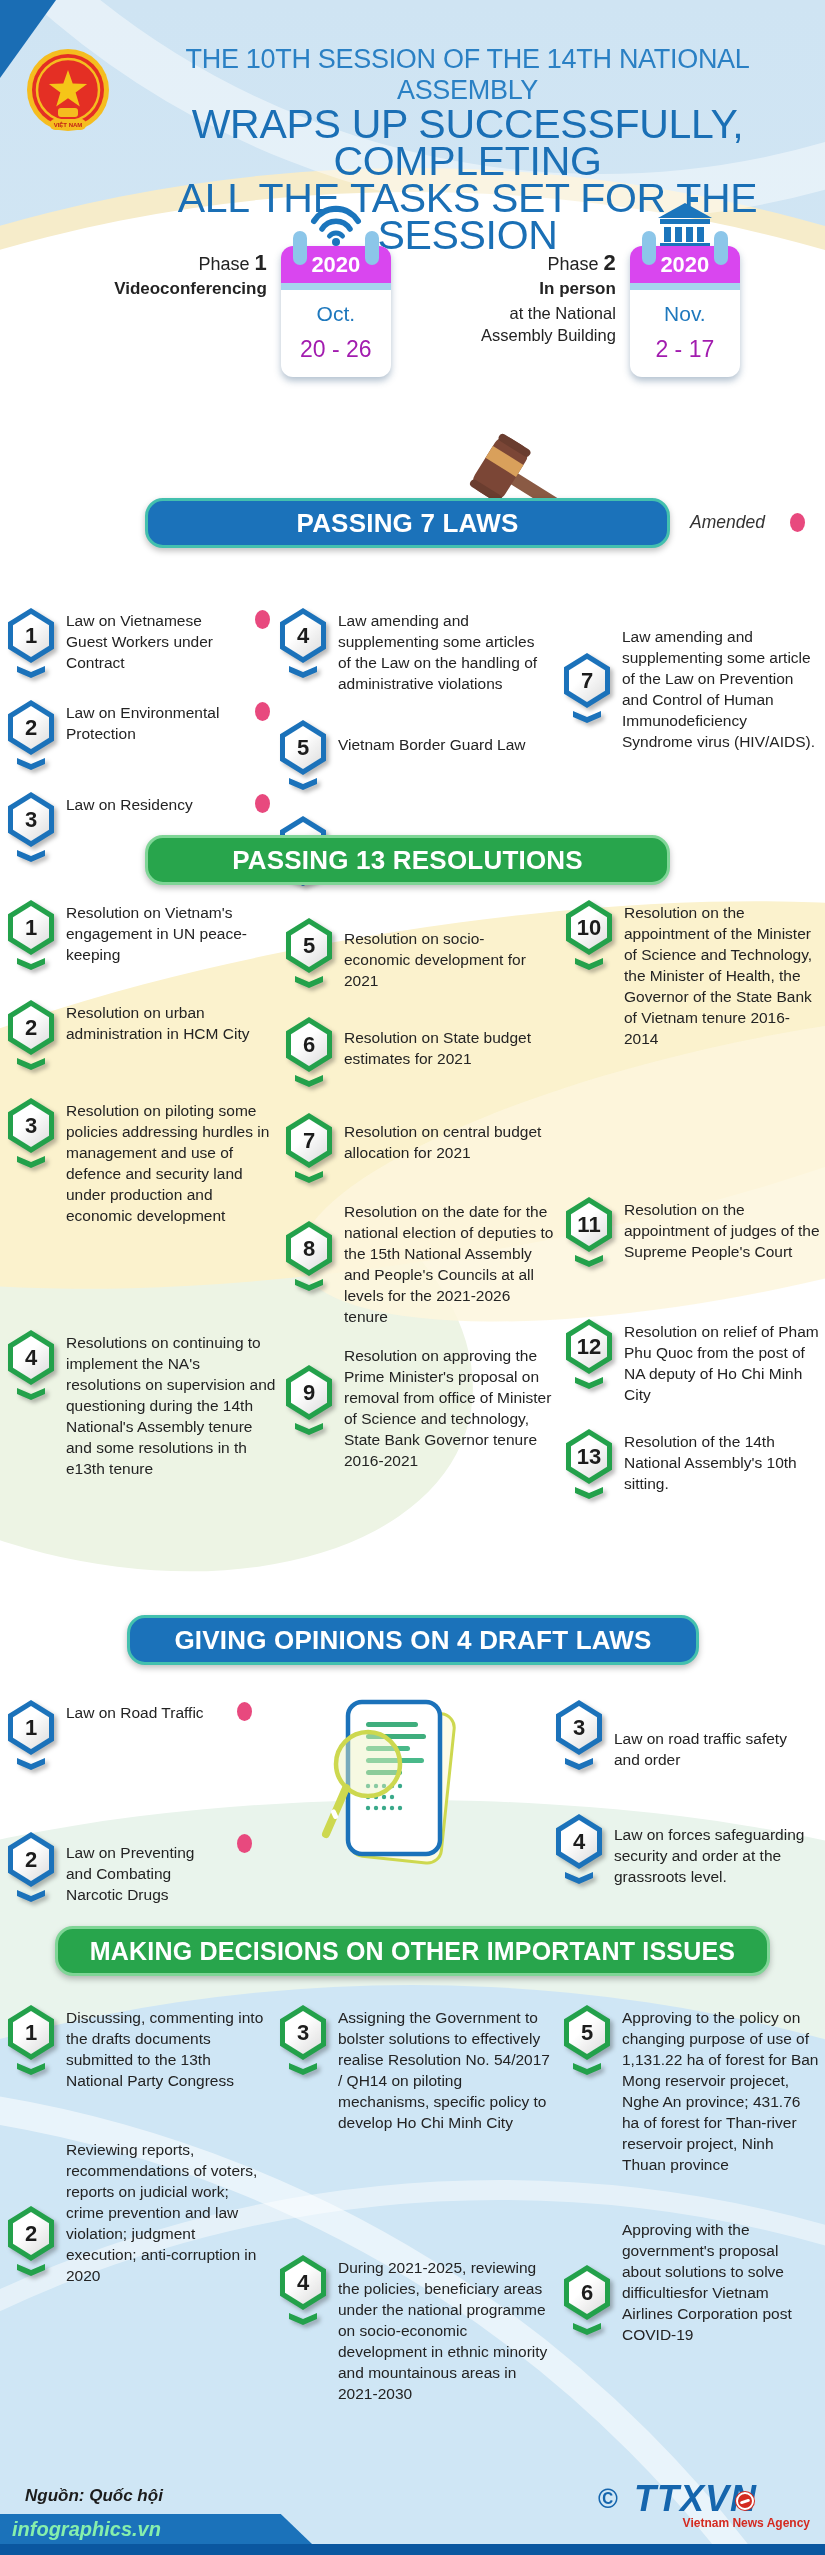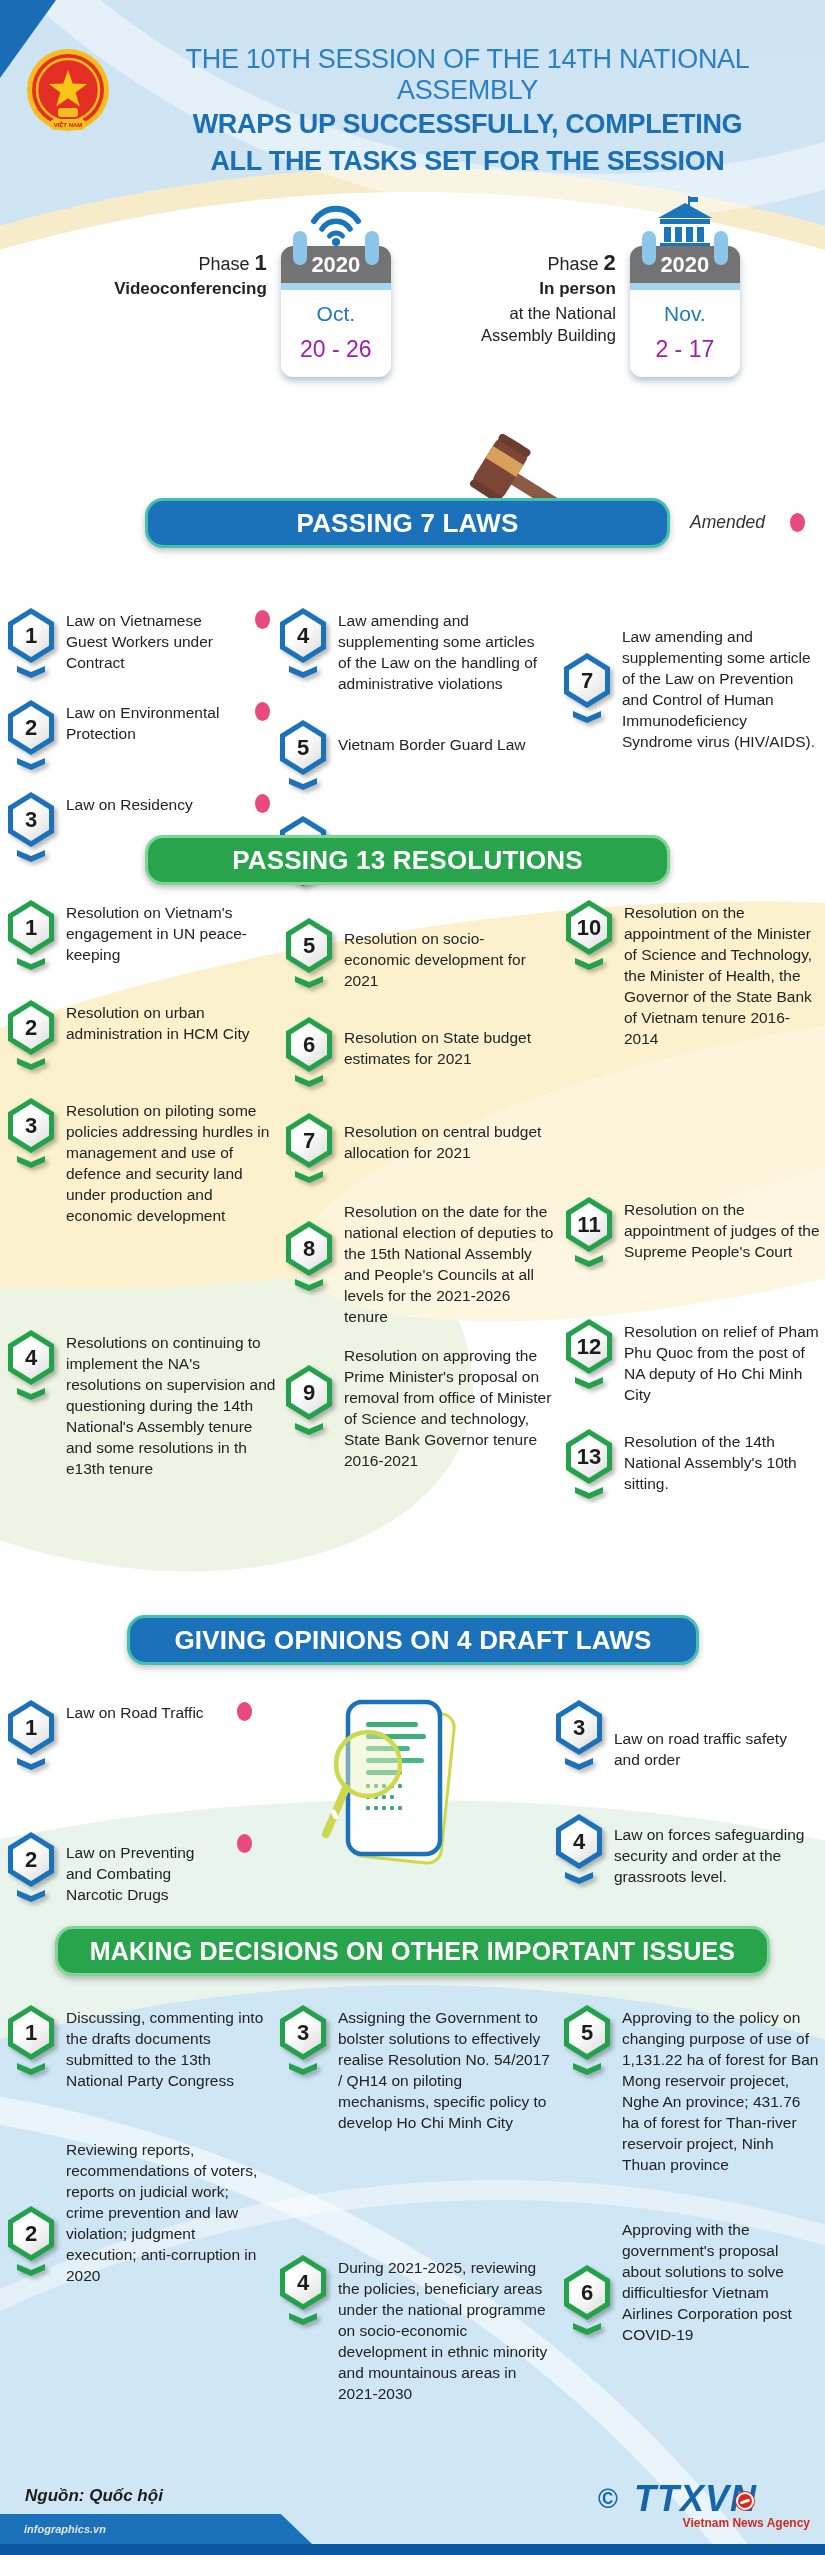--- a/index.html
+++ b/index.html
@@ -24,36 +24,36 @@
   .streak { width:2400px; height:2400px; left:-1400px; top:2080px; border-radius:50%;
             border:28px solid rgba(255,255,255,.55); background:transparent; }
   .streak2 { width:2400px; height:2400px; left:-700px; top:2180px; border-radius:50%;
              border:20px solid rgba(255,255,255,.45); background:transparent; }
   .corner-wedge { left:0; top:0; width:56px; height:78px; background:#1a6db4;
                   clip-path:polygon(0 0,100% 0,0 100%); }
   
   .emblem { position:absolute; left:26px; top:46px; width:84px; height:96px; z-index:3; }
   .title { position:absolute; left:118px; right:8px; top:44px; text-align:center; z-index:3; }
   .title .l1 { color:#2a80c4; font-size:27px; font-weight:400; letter-spacing:-.3px; }
-  .title .l2, .title .l3 { color:#1a6fb5; font-size:27px; font-weight:bold; letter-spacing:-.3px; line-height:37px; }
+  .title .l2, .title .l3 { color:#1a6fb5; font-size:41px; font-weight:normal; letter-spacing:-.3px; line-height:37px; }
   
   .phases { position:absolute; left:0; right:0; top:198px; display:flex; justify-content:center; gap:58px; z-index:3; }
   .phase { display:flex; align-items:flex-start; gap:14px;margin-left:29px; }
   .phase-text { text-align:right; padding-top:52px; }
   .phase-text .lab { font-size:18px; color:#232323; }
   .phase-text .lab b { font-size:22px; }
   .phase-text .mode { font-size:17px; font-weight:bold; color:#232323; margin-top:3px; }
   .phase-text .detail { font-size:16.5px; color:#232323; margin-top:3px; width:138px; line-height:22px; }
   .cal-wrap { position:relative; padding-top:48px; }
   .cal-icon { position:absolute; top:-2px; left:50%; transform:translateX(-50%); }
   .calendar { position:relative; width:110px; border-radius:12px; background:#fff;
               box-shadow:0 4px 7px rgba(40,80,120,.35); padding-bottom:14px; }
   .ring { position:absolute; top:-15px; width:14px; height:34px; border-radius:7px; background:#8cc6e9; }
   .ring.l { left:12px; } .ring.r { right:12px; }
-  .cal-head { height:37px; border-radius:12px 12px 0 0; background:#737373; color:#fff;
+  .cal-head { height:37px; border-radius:12px 12px 0 0; background:#d946ef; color:#fff;
               font-size:22px; font-weight:bold; display:flex; align-items:center; justify-content:center; }
   .cal-band { height:7px; background:#a6d3ee; }
   .cal-month { text-align:center; color:#1e78bd; font-size:21px; margin-top:12px; }
   .cal-days { text-align:center; color:#a21caf; font-size:23px; font-weight:normal; margin-top:10px; }
   
   .gavel { position:absolute; left:420px; top:428px; z-index:3; }
   
   .banner { position:absolute; height:50px; border-radius:18px; display:flex; align-items:center; justify-content:center;
             color:#fff; font-weight:bold; font-size:26px; letter-spacing:.2px; z-index:3;
             box-shadow:0 3px 6px rgba(0,0,0,.25); }
@@ -92,21 +92,21 @@
   .itm.low { align-items:flex-end; }
   .itm.low .badge { margin-bottom:10px; }
   
   .draft-left  { position:absolute; left:8px;  top:1700px; width:252px; z-index:3; }
   .draft-right { position:absolute; left:556px; top:1700px; width:264px; z-index:3; }
   .doc-illu { position:absolute; left:316px; top:1694px; z-index:3; }
   
   .source { position:absolute; left:25px; top:2486px; font-size:17px; font-weight:bold; font-style:italic; color:#1c1c1c; z-index:4; }
   .siteband { position:absolute; left:0; top:2514px; width:312px; height:30px; background:#1b72ba; z-index:4;
               clip-path:polygon(0 0,90% 0,100% 100%,0 100%); display:flex; align-items:center; }
-  .siteband .txt { color:#e5e5e5; font-size:11px; font-weight:bold; font-style:italic; padding-left:24px; }
+  .siteband .txt { color:#86efac; font-size:20px; font-weight:bold; font-style:italic; padding-left:12px; }
   .bottombar { position:absolute; left:0; top:2544px; width:825px; height:11px; background:#0a57a0; z-index:4; }
   .agency { position:absolute; left:598px; top:2478px; width:212px; height:52px; z-index:4; }
   .agency .copy { position:absolute; left:0; top:6px; font-size:27px; color:#1565ad; font-weight:bold; }
   .agency .ttx { position:absolute; left:36px; top:0; font-size:36px; font-weight:bold; font-style:italic;
                  color:#1565ad; letter-spacing:1px; }
   .agency .globe { position:absolute; left:138px; top:14px; width:18px; height:18px; border-radius:50%;
                    background:#d42a20; border:2px solid #fff; box-shadow:0 0 0 1px #d42a20; }
   .agency .globe::after { content:""; position:absolute; left:2px; top:6px; width:10px; height:3px;
                           background:#fff; border-radius:2px; transform:rotate(-18deg); }
   .agency .cap { position:absolute; right:0; top:38px; color:#d42a20; font-size:12px; font-weight:bold; }

